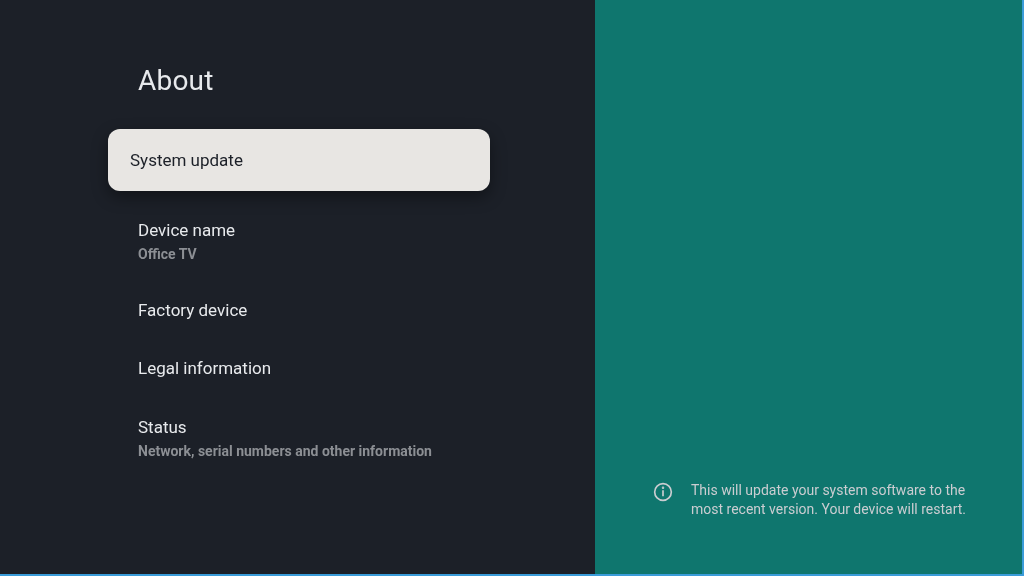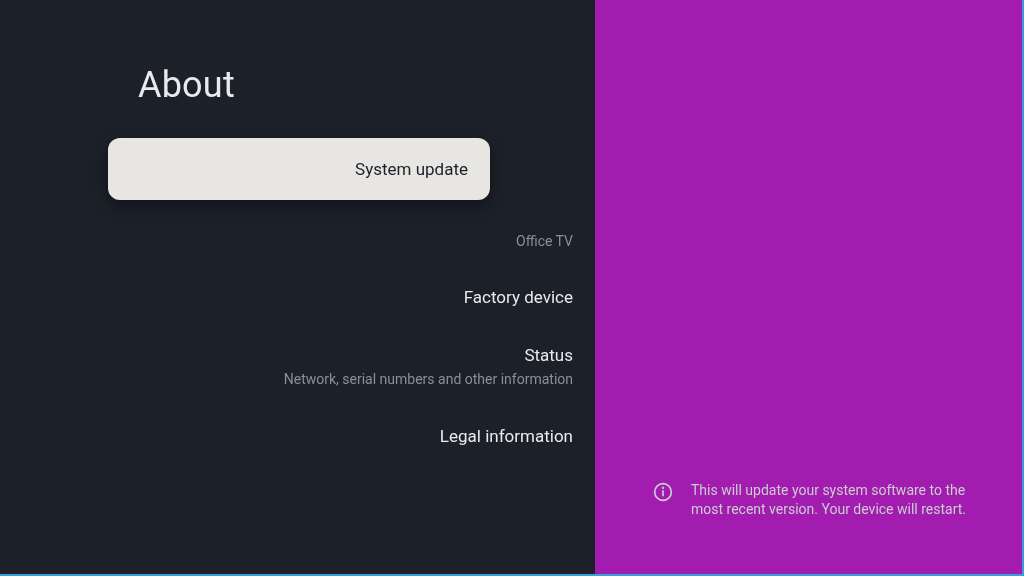--- a/index.html
+++ b/index.html
@@ -19,35 +19,34 @@
     .left-panel {
       width: 595px;
       height: 100%;
       padding-left: 138px;
       padding-top: 64px;
       background: #1c2028;
     }
     .right-panel {
       flex: 1;
       height: 100%;
-      background: #a21caf;
+      background: #0f766e;
       position: relative;
     }
     .page-title {
-      font-size: 36px;
+      font-size: 28px;
       font-weight: 400;
       color: #e8eaed;
       margin-bottom: 32px;
       letter-spacing: 0.2px;
     }
     .menu-items { }
     .menu-item {
       padding: 16px 22px 18px 0;
       margin-bottom: 2px;
-      text-align: right;
     }
     .menu-item.selected {
       background: #e8e6e3;
       border-radius: 12px;
       padding: 20px 22px 20px 22px;
       margin-left: -30px;
       width: 382px;
       box-shadow: 0 6px 16px rgba(0,0,0,0.4);
       margin-bottom: 12px;
     }
@@ -55,21 +54,21 @@
       font-size: 17px;
       font-weight: 400;
       color: #e8eaed;
       line-height: 1.3;
     }
     .menu-item.selected .menu-item-title {
       color: #1c2028;
     }
     .menu-item-subtitle {
       font-size: 14px;
-      font-weight: 400;
+      font-weight: 700;
       color: #8c8f94;
       margin-top: 4px;
       line-height: 1.3;
     }
     .info-block {
       position: absolute;
       bottom: 56px;
       left: 58px;
       right: 32px;
       display: flex;
@@ -113,31 +112,32 @@
 <body>
 
 <div class="container">
   <div class="left-panel">
     <h1 class="page-title">About</h1>
     <div class="menu-items">
       <div class="menu-item selected">
         <div class="menu-item-title">System update</div>
       </div>
       <div class="menu-item">
+        <div class="menu-item-title">Device name</div>
         <div class="menu-item-subtitle">Office TV</div>
       </div>
       <div class="menu-item">
         <div class="menu-item-title">Factory device</div>
       </div>
       <div class="menu-item">
+        <div class="menu-item-title">Legal information</div>
+      </div>
+      <div class="menu-item">
         <div class="menu-item-title">Status</div>
         <div class="menu-item-subtitle">Network, serial numbers and other information</div>
-      </div>
-      <div class="menu-item">
-        <div class="menu-item-title">Legal information</div>
       </div>
       <div class="menu-item">
         
       </div>
     </div>
   </div>
   <div class="right-panel">
     <div class="info-block">
       <div class="info-icon">
         <svg viewBox="0 0 24 24" fill="none" stroke="#cbcdd1" stroke-width="2">

